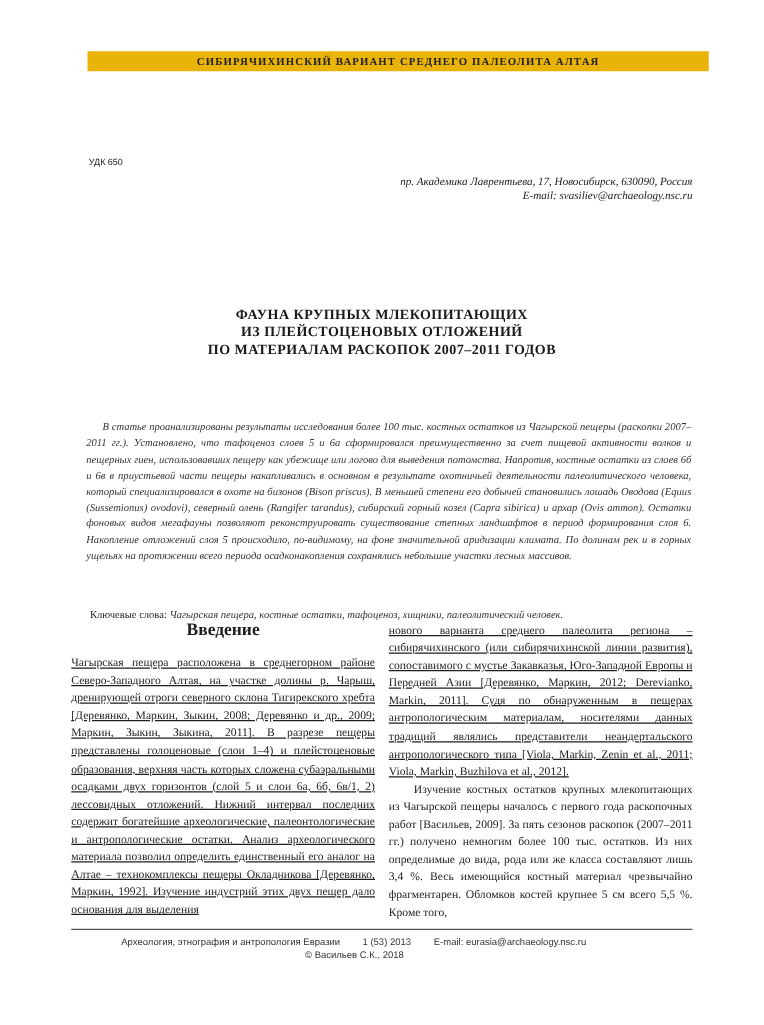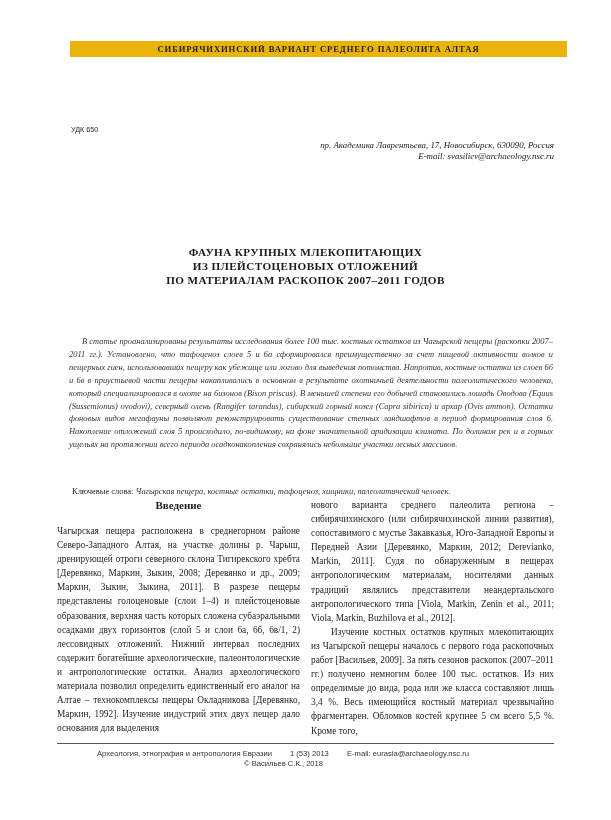--- a/index.html
+++ b/index.html
@@ -45,24 +45,24 @@
     .keywords .kw-text { font-style: italic; color: #333; }
 
     .col {
       position: absolute; top: 498px; width: 243px;
       font-size: 9.3px; line-height: 14.1px; text-align: justify; color: #1e1e1e;
     }
     .col-left { left: 57px; }
     .col-right { left: 311px; top: 498px; }
 
     .section-head {
-      text-align: center; font-weight: bold; font-size: 11px; margin-bottom: 12px;
+      text-align: center; font-weight: bold; font-size: 14px; margin-bottom: 12px;
       height: 14px;
     }
-    .para { text-indent: 0; }
+    .para { text-indent: 0; text-decoration: underline; }
     .para-indent { text-indent: 20px; }
 
     .footer-rule {
       position: absolute; left: 57px; top: 743px; width: 497px; height: 0.8px; background: #555;
     }
     .footer {
       position: absolute; left: 57px; top: 749px; width: 497px;
       font-family: "Liberation Sans", sans-serif; font-size: 7.6px; color: #333;
       line-height: 10px;
     }

